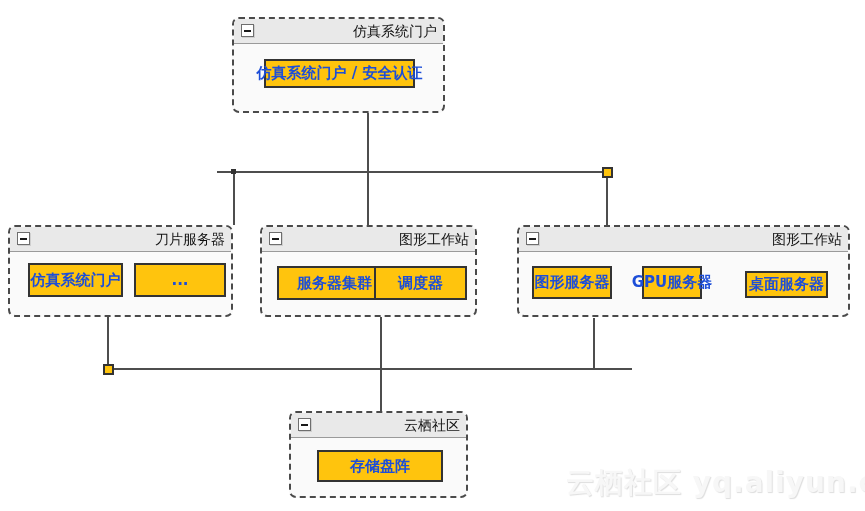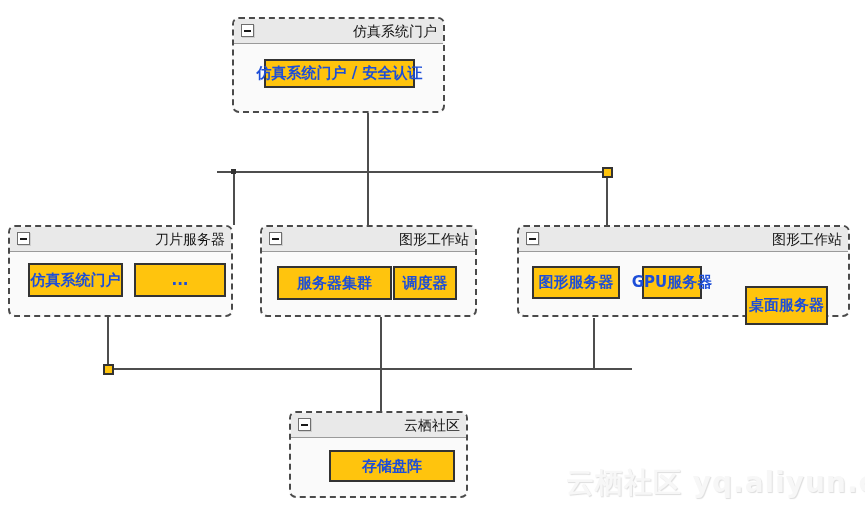--- a/index.html
+++ b/index.html
@@ -116,21 +116,21 @@
           <div class="minus-bar"></div>
         </div>
       <div class="group-title">云栖社区</div>
     </div>
   </div>
 
   <div class="node" style="left:264px;top:59px;width:151px;height:29px">仿真系统门户 / 安全认证</div>
   <div class="node" style="left:28px;top:263px;width:95px;height:34px">仿真系统门户</div>
   <div class="node" style="left:134px;top:263px;width:92px;height:34px">...</div>
   <div class="node" style="left:277px;top:266px;width:115px;height:34px">服务器集群</div>
-  <div class="node" style="left:393px;top:266px;width:64px;height:34px">调度器</div>
-  <div class="node" style="left:532px;top:266px;width:88px;height:33px">图形服务器</div>
+  <div class="node" style="left:374px;top:266px;width:93px;height:34px">调度器</div>
+  <div class="node" style="left:532px;top:266px;width:80px;height:33px">图形服务器</div>
   <div class="node" style="left:642px;top:266px;width:60px;height:33px">GPU服务器</div>
-  <div class="node" style="left:745px;top:286px;width:83px;height:39px">桌面服务器</div>
-  <div class="node" style="left:329px;top:450px;width:126px;height:32px">存储盘阵</div>
+  <div class="node" style="left:745px;top:271px;width:83px;height:27px">桌面服务器</div>
+  <div class="node" style="left:317px;top:450px;width:126px;height:32px">存储盘阵</div>
 
   <div class="watermark">云栖社区 yq.aliyun.com</div>
 
 </div>
 
 </body></html>

